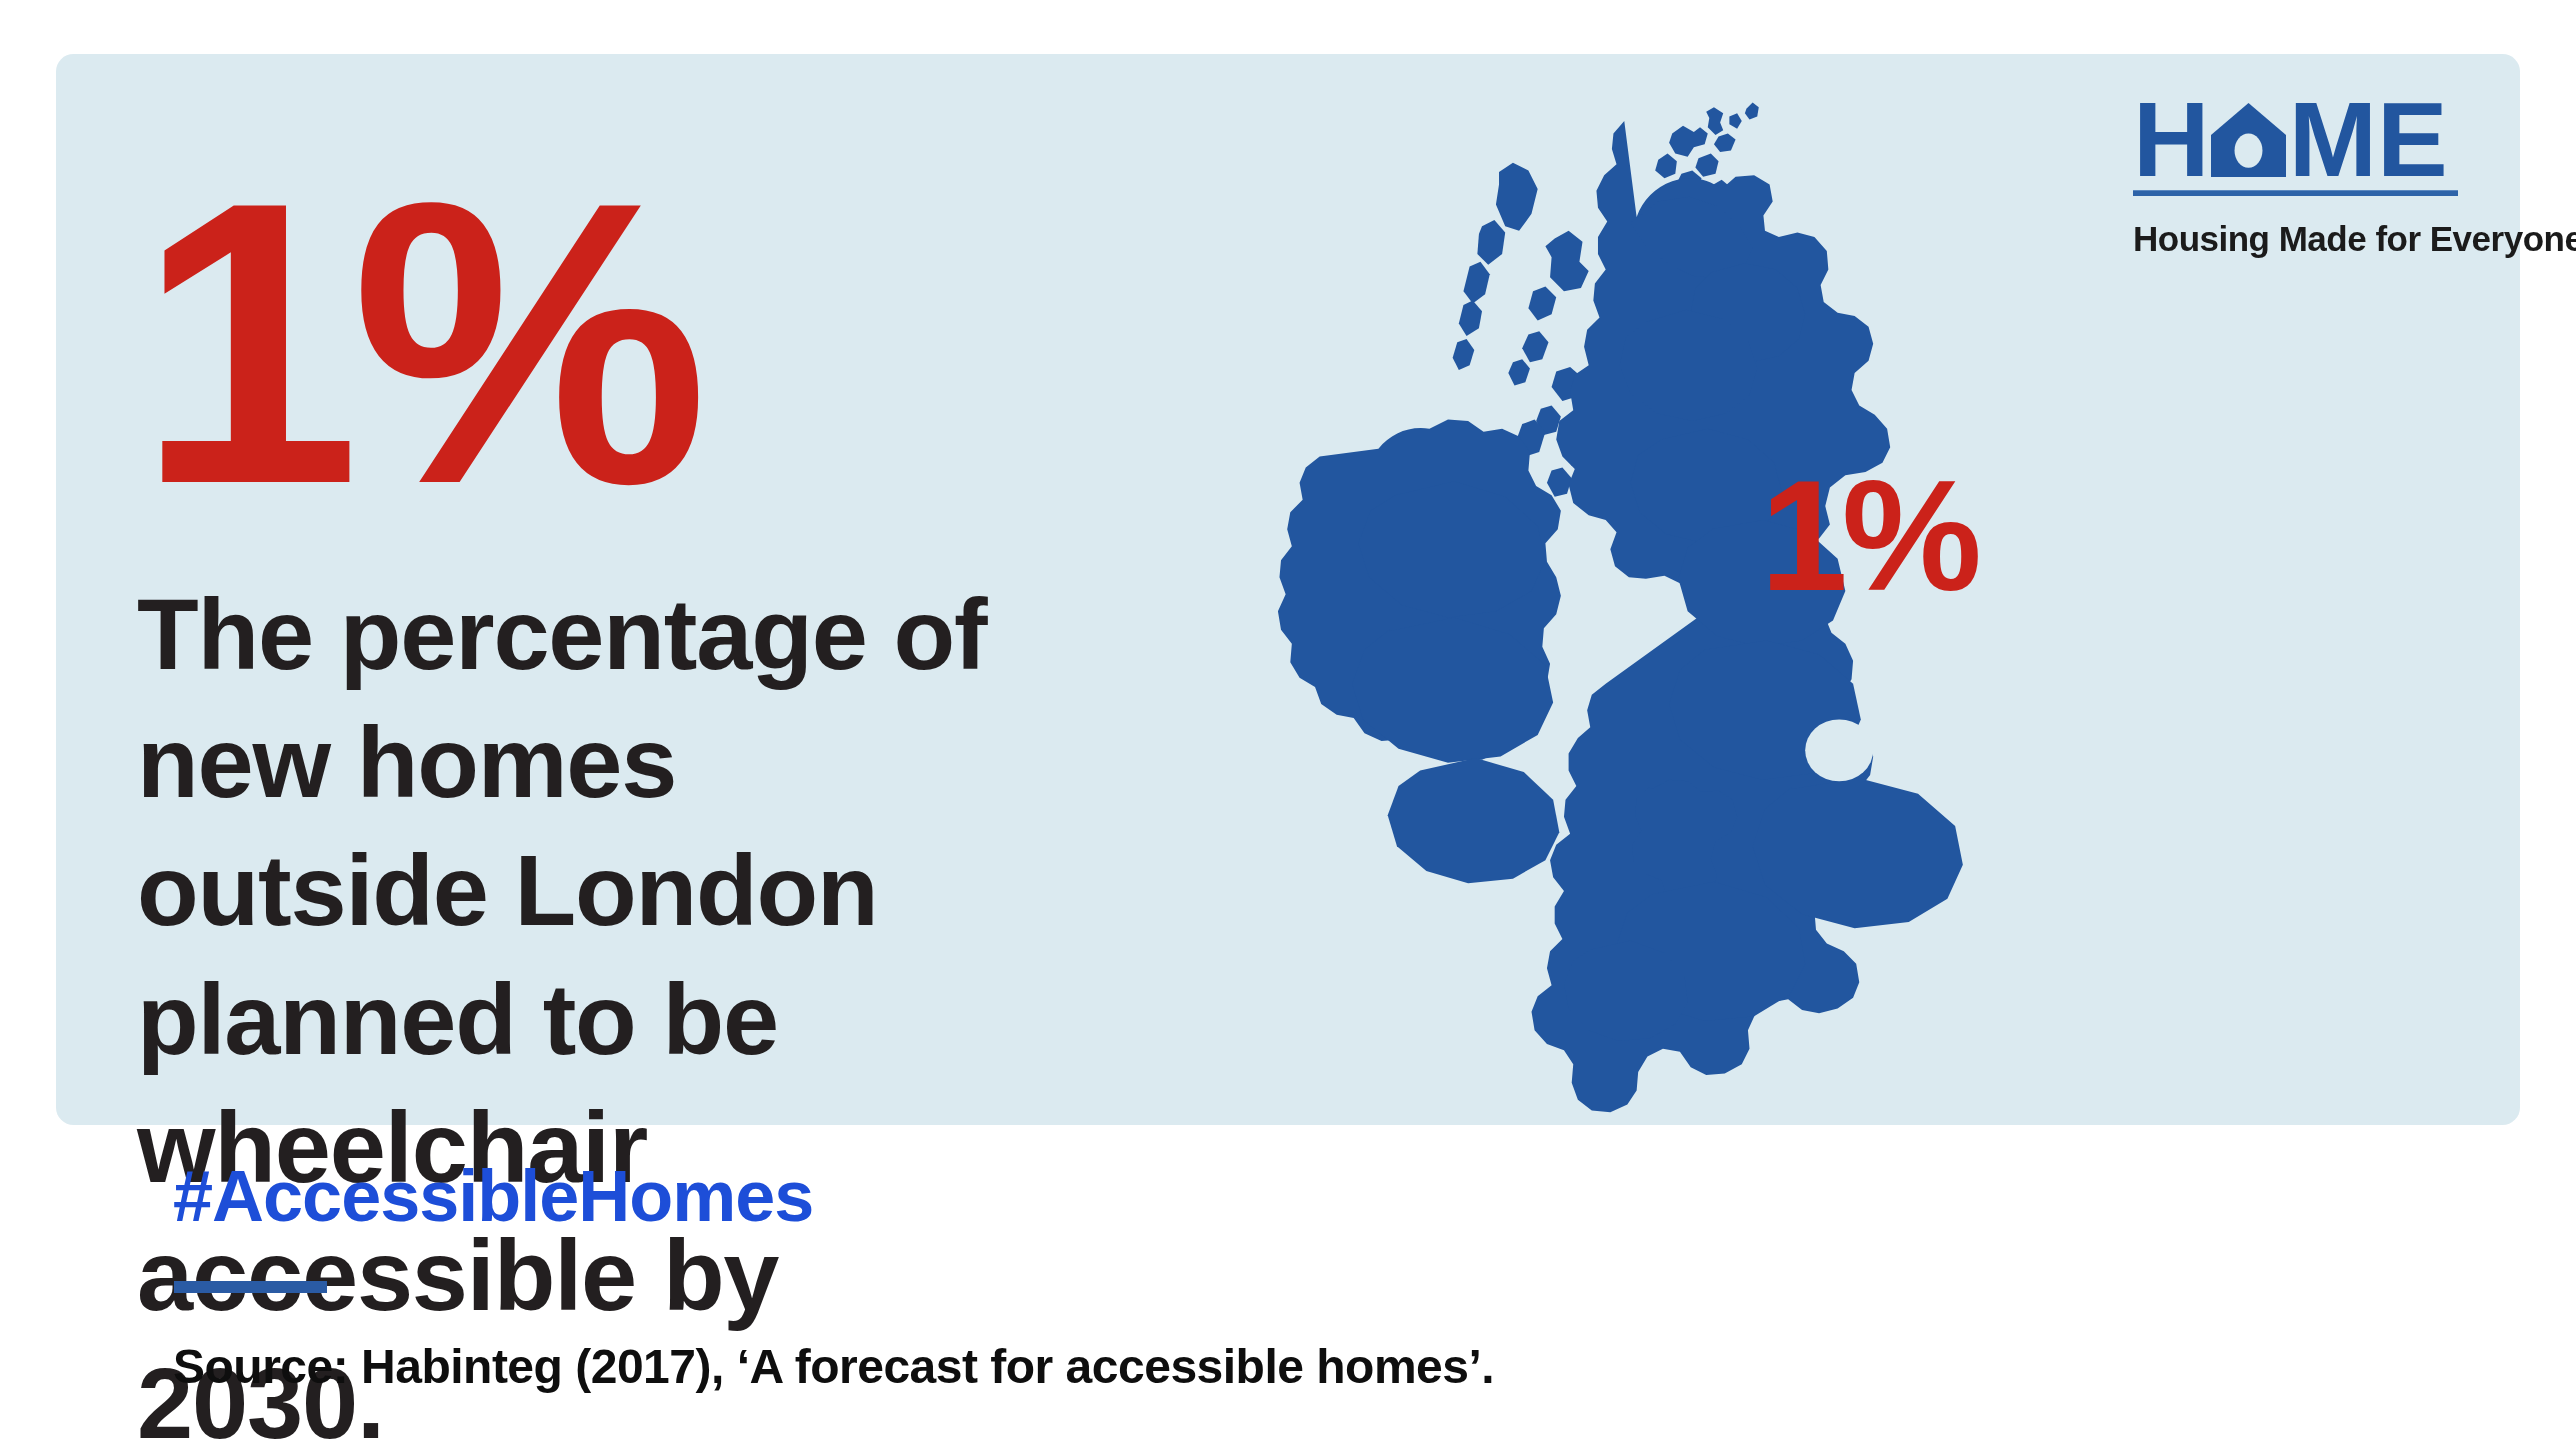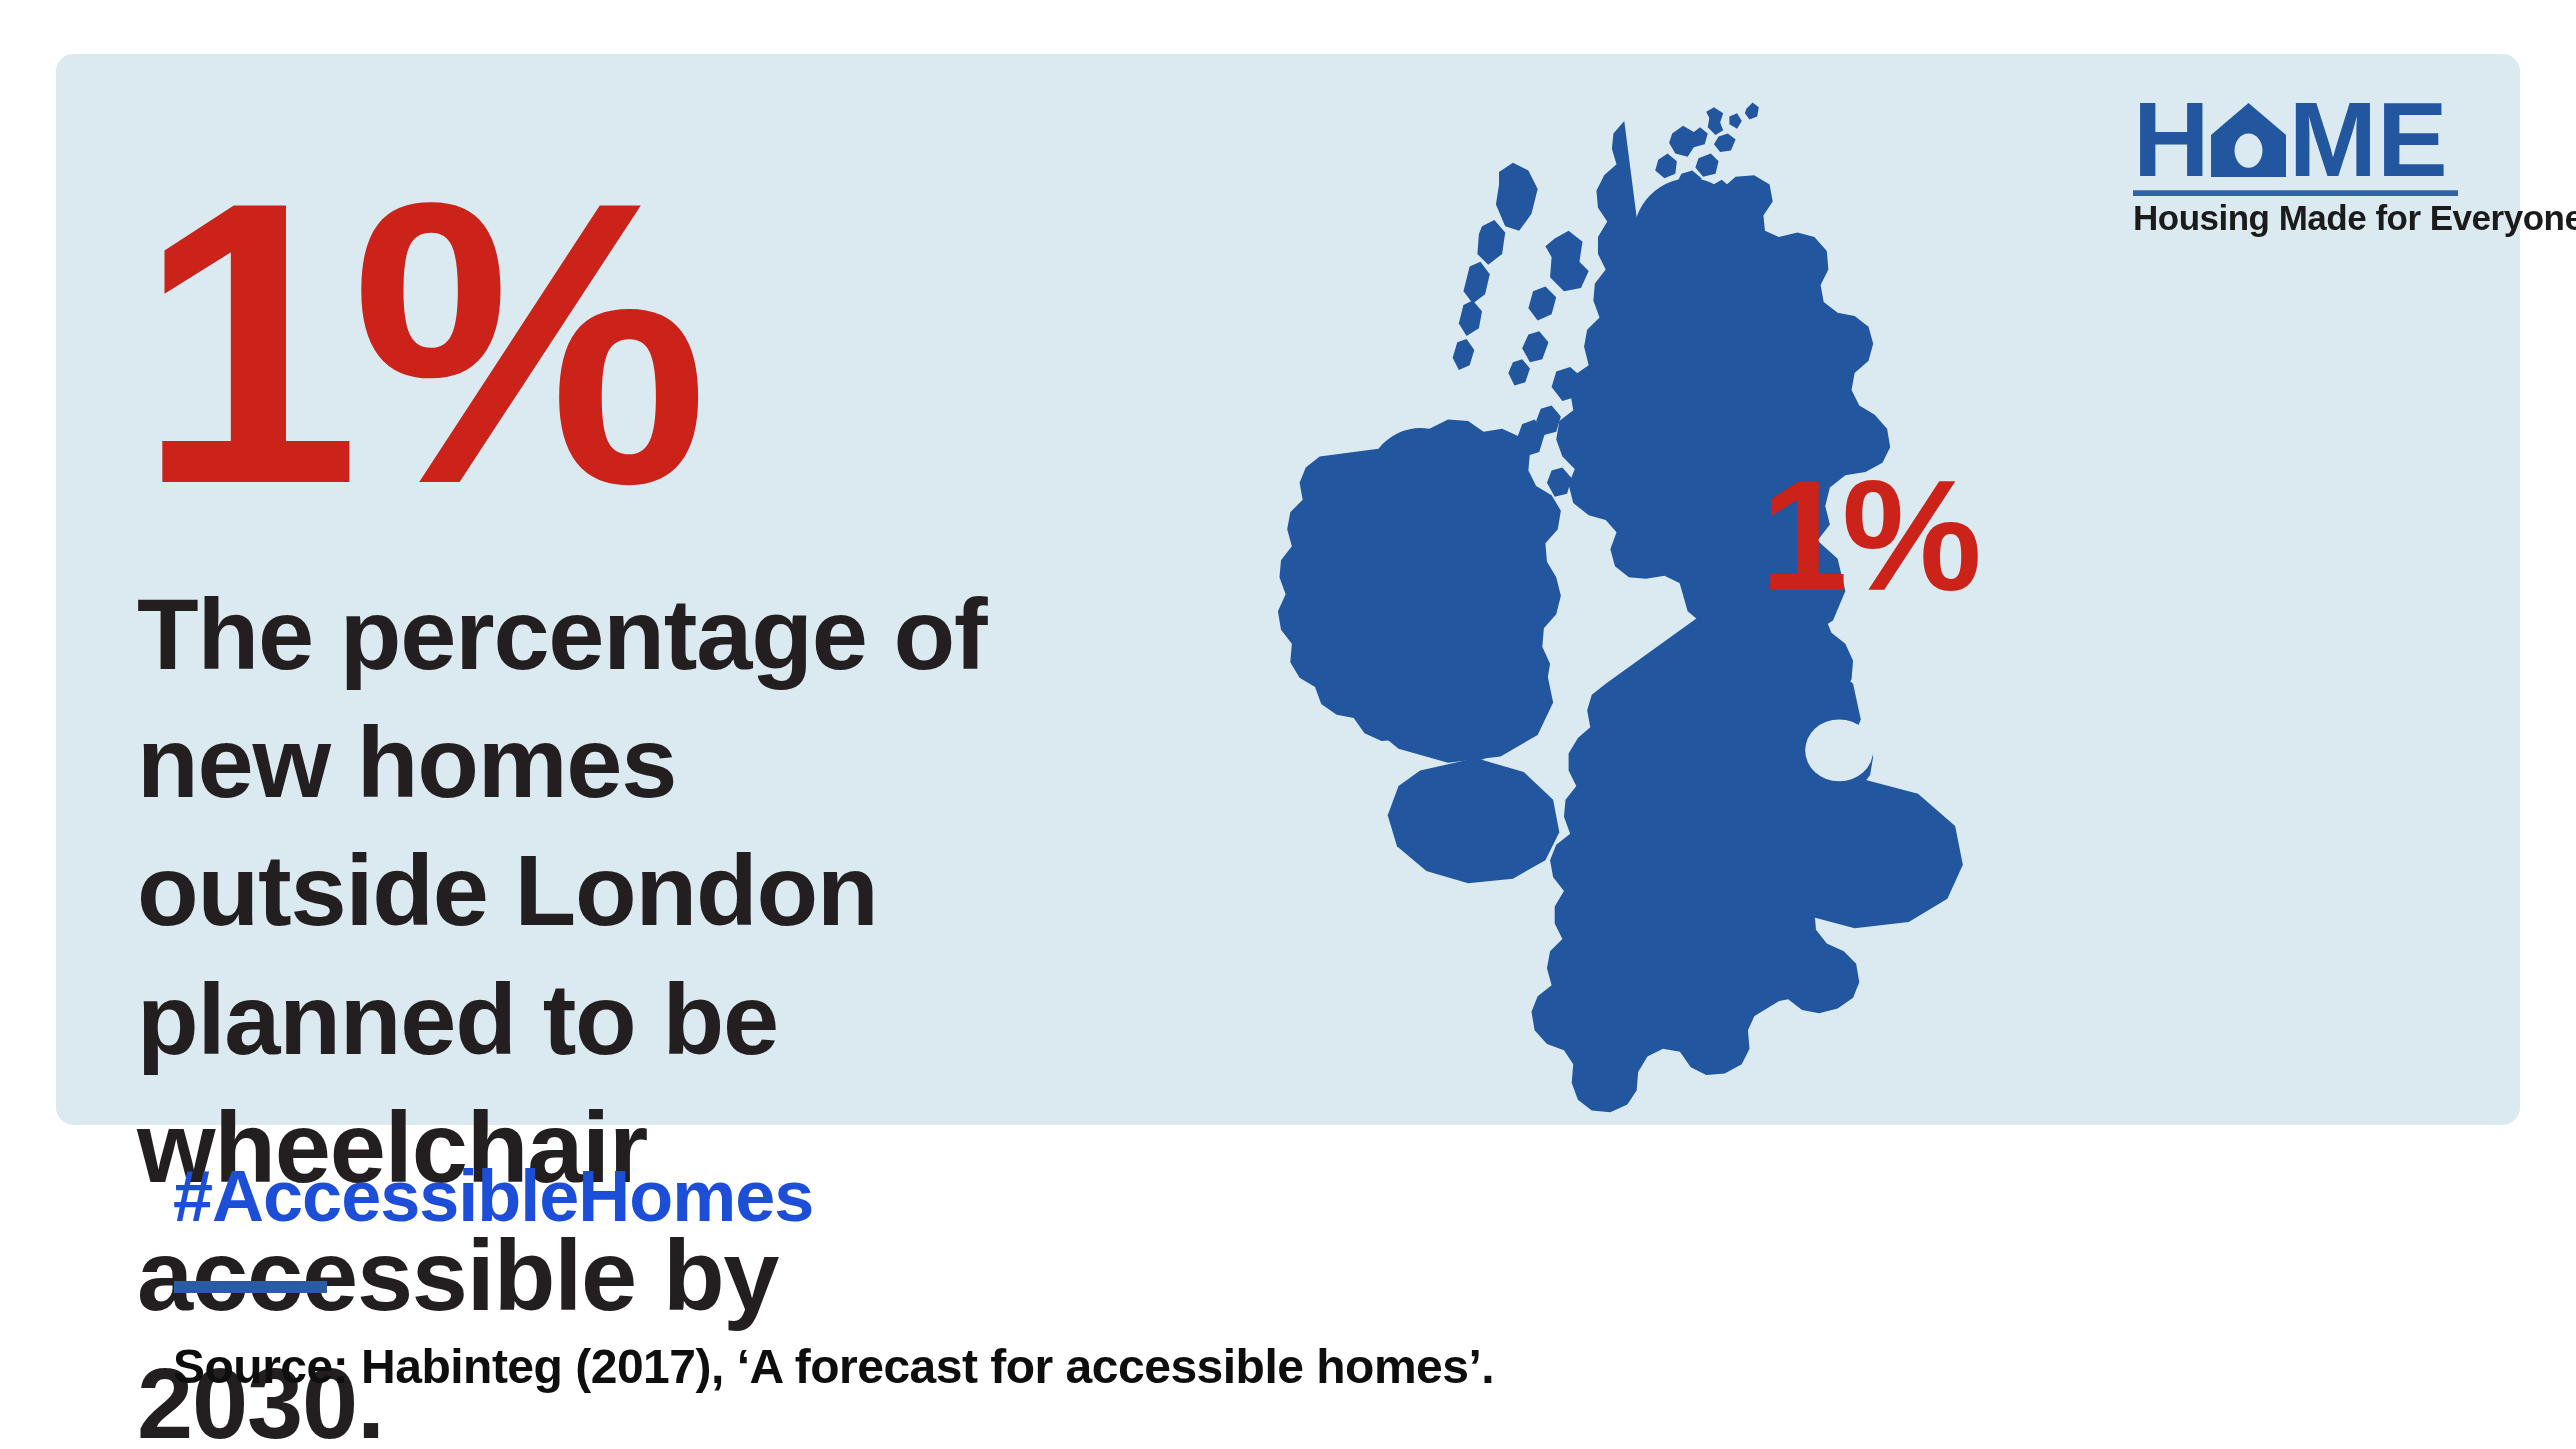--- a/index.html
+++ b/index.html
@@ -90,21 +90,21 @@
   .logo-house svg { display:block; width:100%; height:100%; }
 
   .logo-rule {
     margin-top:13.4px;
     width:100%;
     height:5.7px;
     background:#2d63a8;
     border-top:1.5px solid #5b88c0;
   }
   .logo-tagline {
-    margin-top:4px;
+    margin-top:25px;
     font-family:"Liberation Sans", sans-serif;
     font-weight:700;
     font-size:35px;
     line-height:1;
     color:#1b1b1b;
     letter-spacing:-0.5px;
     white-space:nowrap;
   }
 
   

